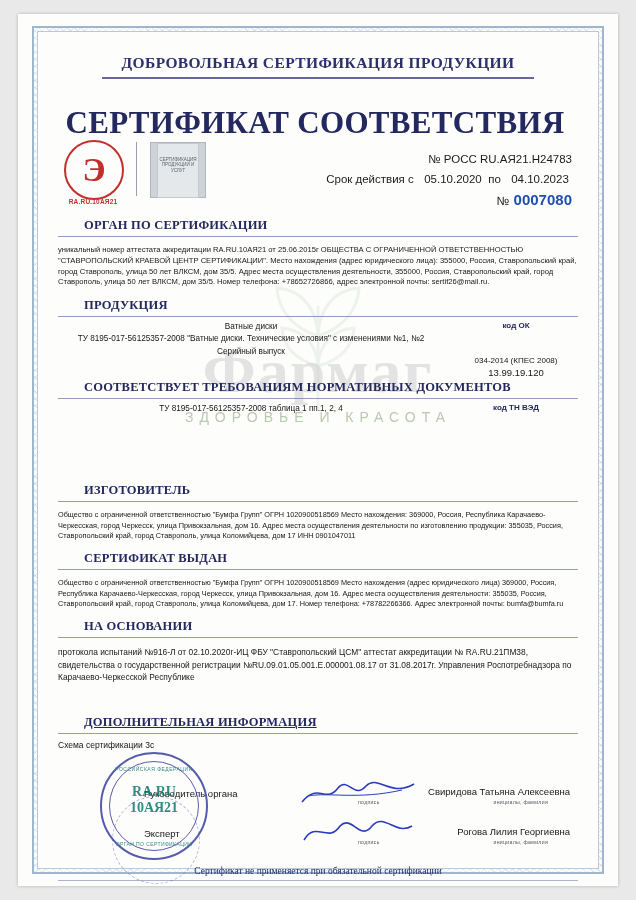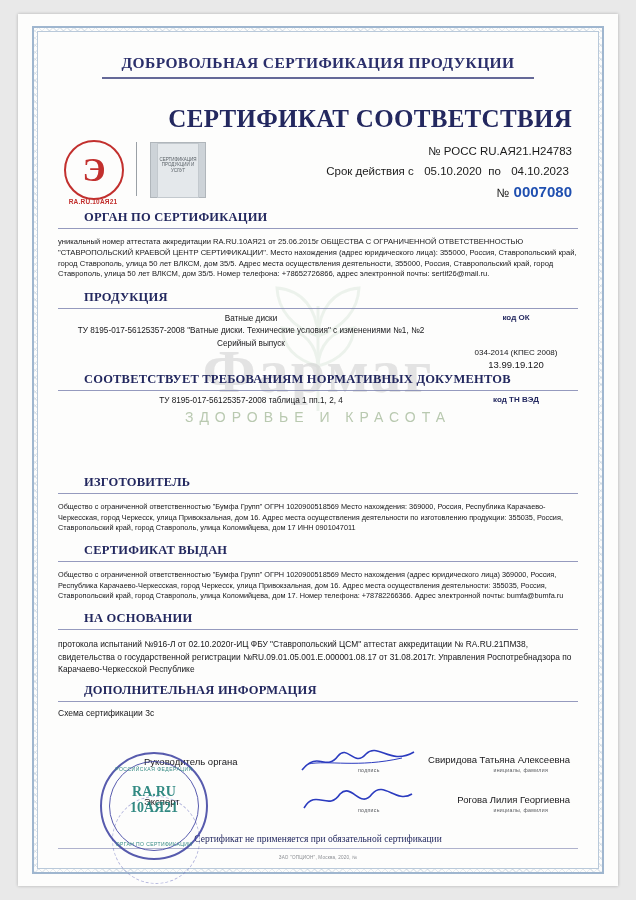--- a/index.html
+++ b/index.html
@@ -68,24 +68,24 @@
     font-weight:bold;
     font-size:15.5px;
     color:#2b2f6b;
     letter-spacing:.4px;
     margin-top:18px;
   }
   .title-rule{
     height:2px;background:#4a4f86;margin:5px 44px 0 44px;opacity:.85;
   }
   .title-cert{
-    text-align:right;
+    text-align:center;
     font-family:"Liberation Serif", serif;
     font-weight:bold;
-    font-size:25px;
+    font-size:31px;
     color:#23285f;
     margin-top:26px;
     padding-right:6px;
     letter-spacing:.3px;
   }
   .row-num{
     text-align:right;font-size:11.5px;color:#1b1b1b;margin-top:12px;padding-right:6px;
   }
   .row-dates{
     text-align:right;font-size:11.5px;margin-top:8px;padding-right:6px;color:#1b1b1b;
@@ -140,21 +140,21 @@
     position:absolute;right:0;top:0;width:124px;text-align:center;
   }
   .code-label{font-size:8px;color:#23285f;font-weight:bold;}
   .code-val{font-size:8px;color:#17171a;margin-top:26px;}
   .code-val2{font-size:9.5px;color:#17171a;margin-top:2px;}
   .left-col{margin-right:134px;text-align:center;}
 
   .list-line{font-size:8.2px;line-height:1.5;color:#17171a;}
 
   
-  .add-info{margin-top:8px;}
+  .add-info{margin-top:32px;text-decoration:underline;}
   .scheme{font-size:8.5px;color:#17171a;margin-top:6px;}
 
   .stamp{
     position:absolute;left:58px;top:716px;width:104px;height:104px;z-index:5;
     border:2px solid #3b3fa0;border-radius:50%;opacity:.85;
     color:#0f766e;
   }
   .stamp:before{
     content:"";position:absolute;left:7px;top:7px;right:7px;bottom:7px;
     border:1px solid #3b3fa0;border-radius:50%;

